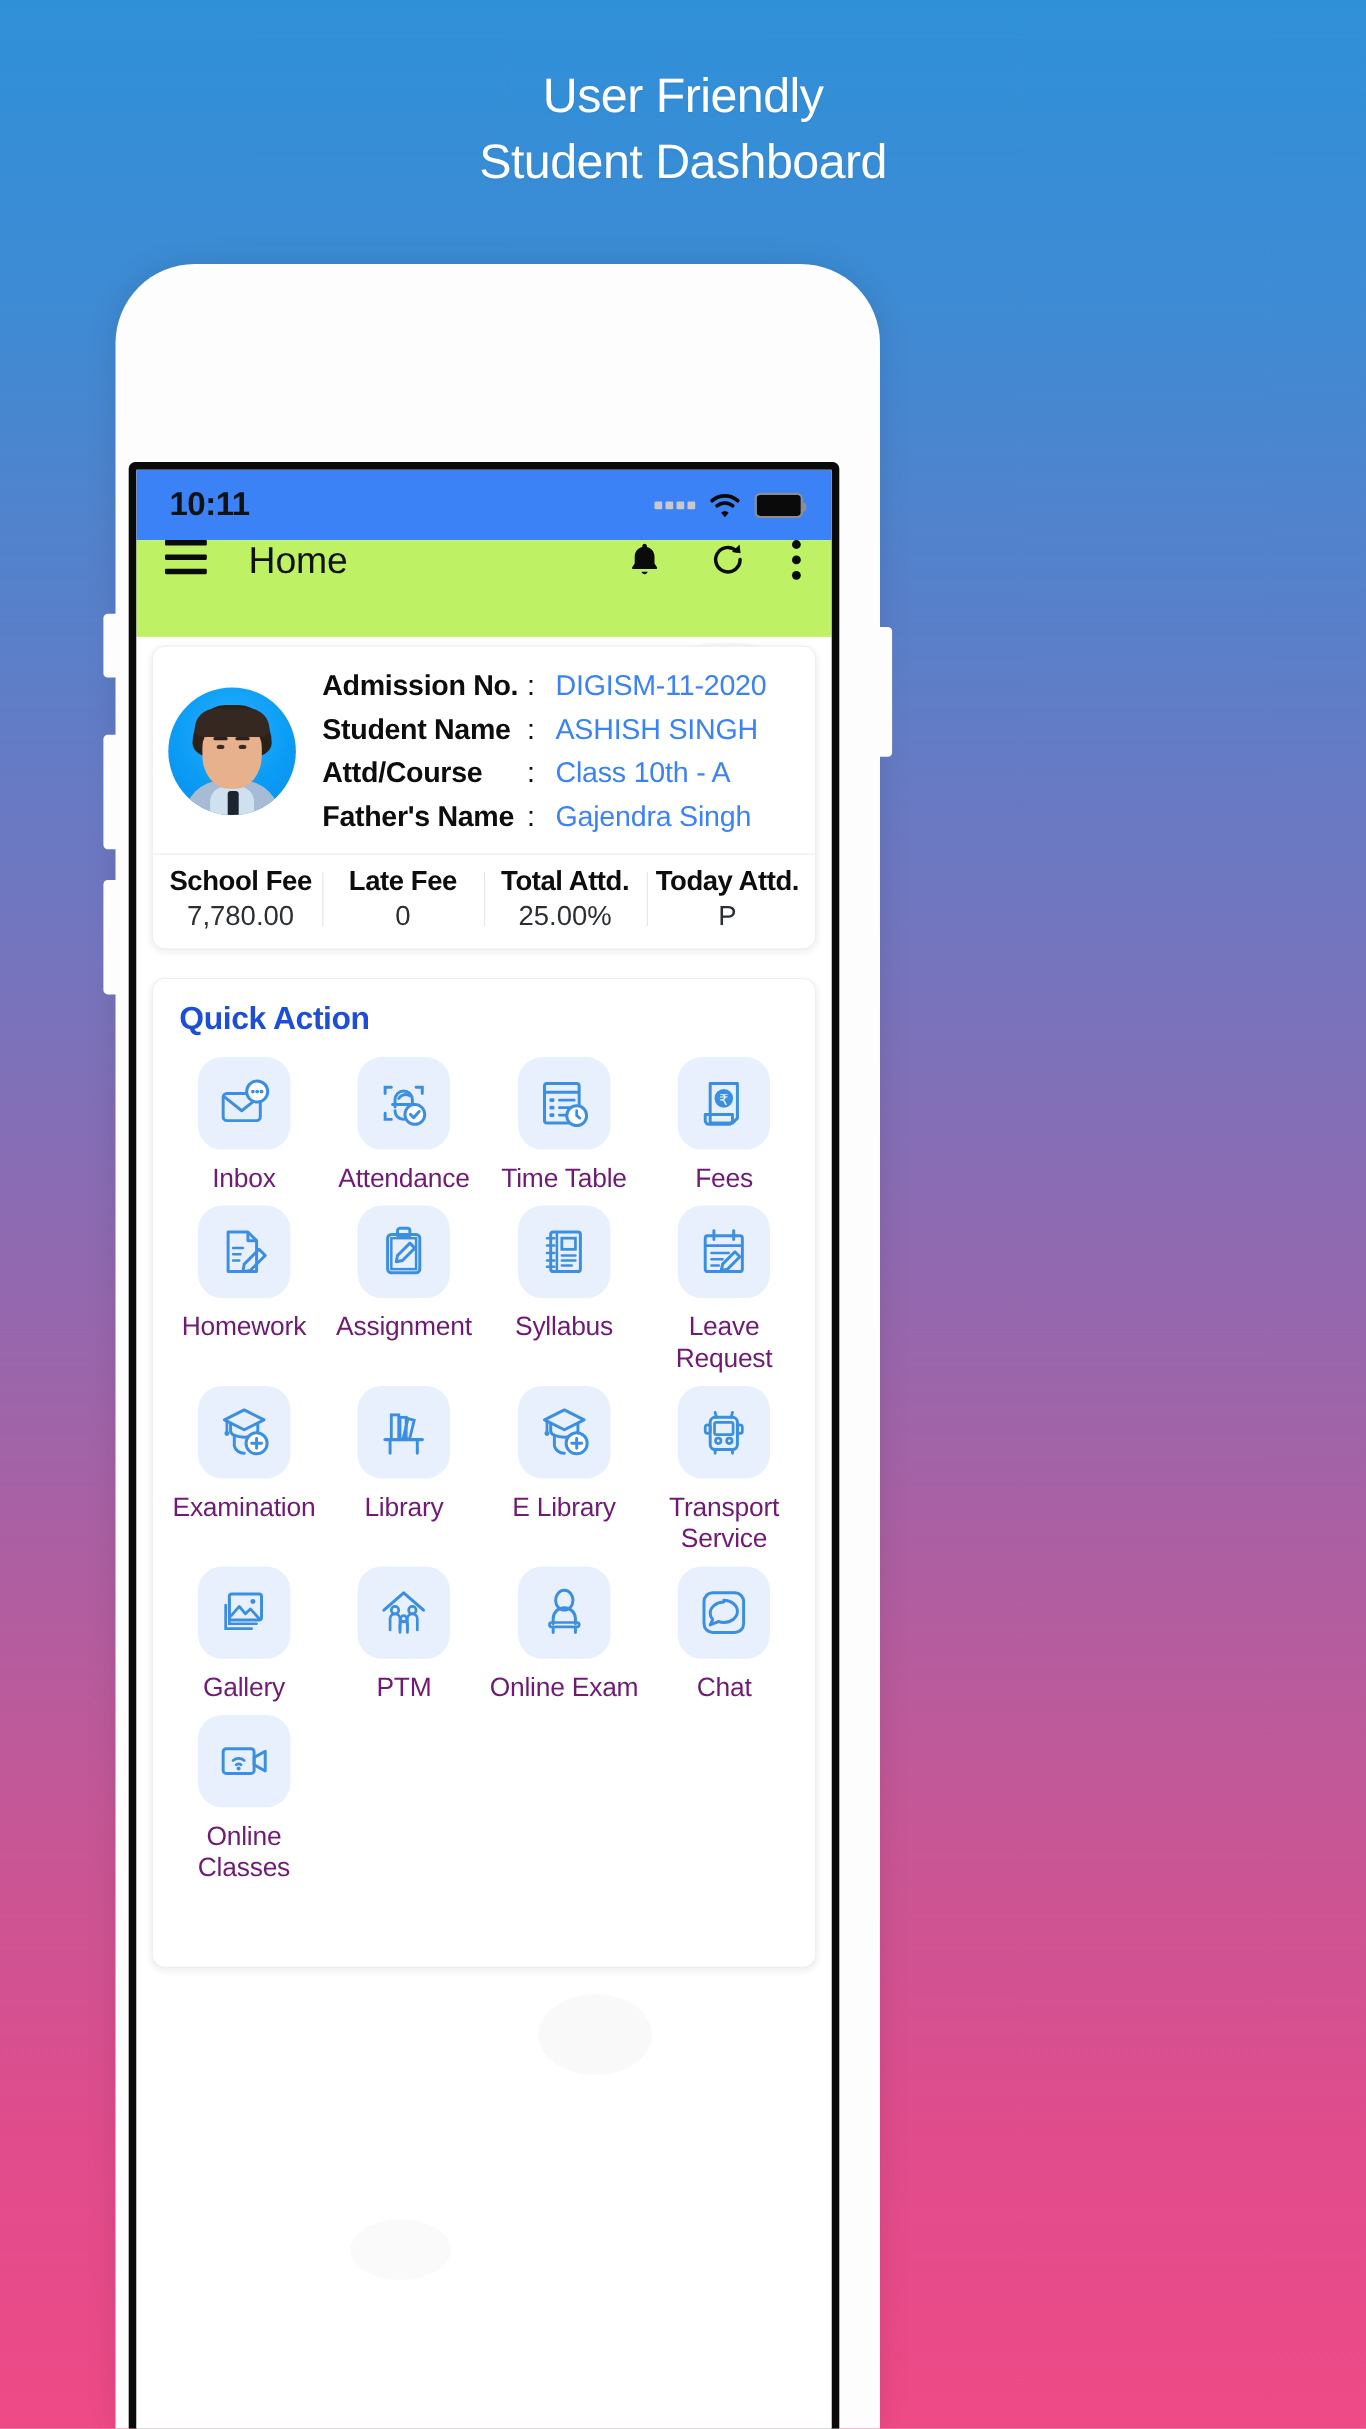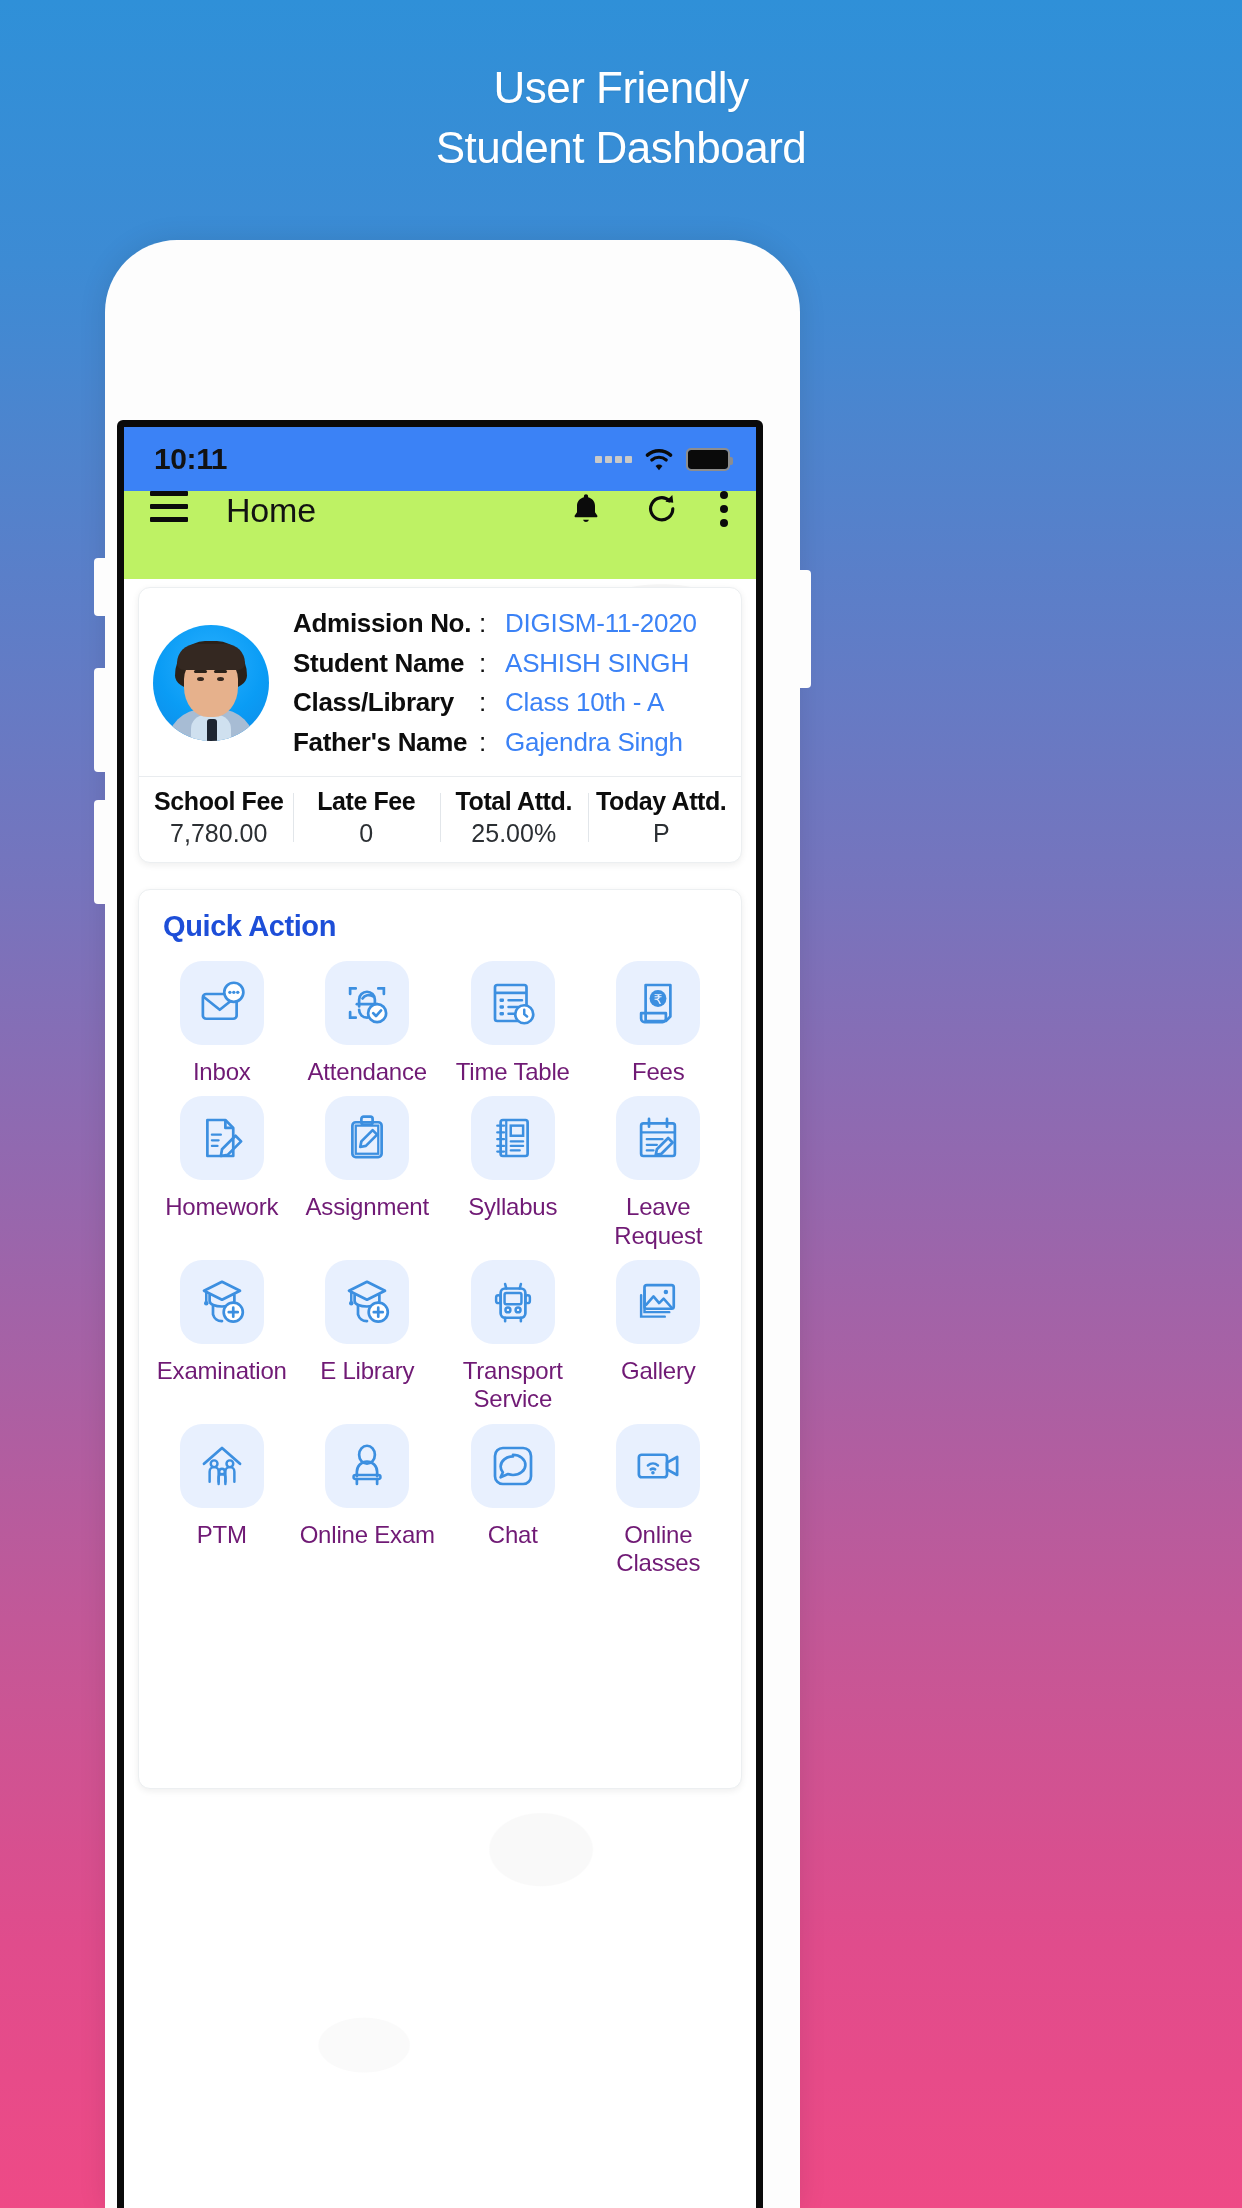--- a/index.html
+++ b/index.html
@@ -306,21 +306,21 @@
             <span class="fld-label">Admission No.</span>
             <span class="fld-colon">:</span>
             <span class="fld-value">DIGISM-11-2020</span>
           </div>
           <div class="fld">
             <span class="fld-label">Student Name</span>
             <span class="fld-colon">:</span>
             <span class="fld-value">ASHISH SINGH</span>
           </div>
           <div class="fld">
-            <span class="fld-label">Class/Library</span>
+            <span class="fld-label">Attd/Course</span>
             <span class="fld-colon">:</span>
             <span class="fld-value">Class 10th - A</span>
           </div>
           <div class="fld">
             <span class="fld-label">Father's Name</span>
             <span class="fld-colon">:</span>
             <span class="fld-value">Gajendra Singh</span>
           </div>
         </div>
       </div>
@@ -483,20 +483,36 @@
               <path d="M16 27v8a8 8 0 0 0 8 6" fill="none" stroke="#3c8fe0" stroke-width="2.4" stroke-linecap="round"></path>
               <circle cx="34" cy="33" r="8.5" fill="#fff" stroke="#3c8fe0" stroke-width="2.4"></circle>
               <g stroke="#3c8fe0" stroke-width="2.4" stroke-linecap="round">
                 <path d="M34 29v8M30 33h8"></path>
               </g>
             </svg>
           </div>
           <div class="qa-label">Examination</div>
         </div>
 
+        <div class="qa-item">
+          <div class="qa-tile">
+            <svg viewBox="0 0 48 48">
+              <g fill="none" stroke="#3c8fe0" stroke-width="2.3">
+                <rect x="14" y="10" width="6" height="20"></rect>
+                <rect x="21" y="12" width="5" height="18"></rect>
+                <path d="M27.5 13l5 1.3-3.8 15.4-5-1.3z"></path>
+              </g>
+              <path d="M9 30h30" stroke="#3c8fe0" stroke-width="2.8" stroke-linecap="round"></path>
+              <g stroke="#3c8fe0" stroke-width="2.4" stroke-linecap="round">
+                <path d="M13 31v10M35 31v10"></path>
+              </g>
+            </svg>
+          </div>
+          <div class="qa-label">Library</div>
+        </div>
 
         <div class="qa-item">
           <div class="qa-tile">
             <svg viewBox="0 0 48 48">
               <path d="M24 6L8 14l16 8 16-8z" fill="none" stroke="#3c8fe0" stroke-width="2.4" stroke-linejoin="round"></path>
               <path d="M13 17v6c0 3 5 5 11 5s11-2 11-5v-6" fill="none" stroke="#3c8fe0" stroke-width="2.4" stroke-linejoin="round"></path>
               <path d="M10 15v8" stroke="#3c8fe0" stroke-width="2.2" stroke-linecap="round"></path>
               <circle cx="10" cy="25" r="2" fill="#3c8fe0"></circle>
               <path d="M16 27v8a8 8 0 0 0 8 6" fill="none" stroke="#3c8fe0" stroke-width="2.4" stroke-linecap="round"></path>
               <circle cx="34" cy="33" r="8.5" fill="#fff" stroke="#3c8fe0" stroke-width="2.4"></circle>

